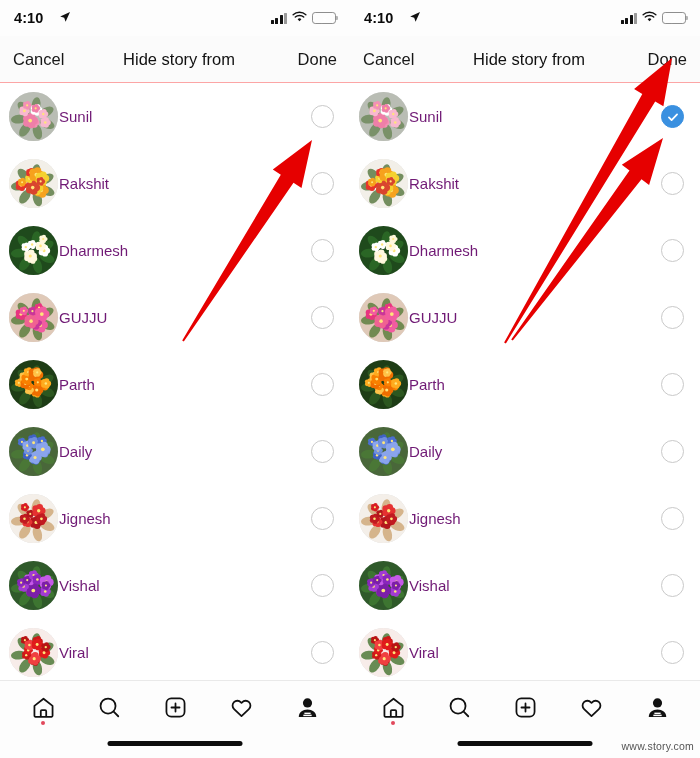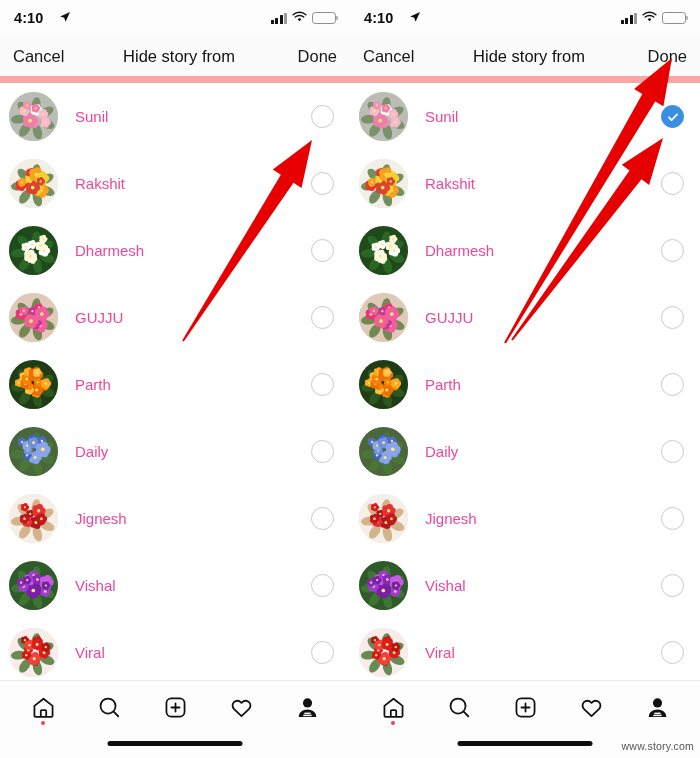--- a/index.html
+++ b/index.html
@@ -40,42 +40,42 @@
   }
   .batt .fill{height:100%;width:62%;background:#30d158;border-radius:1.6px;}
   .bolt{position:absolute;left:8px;top:-0.5px;color:#fff;font-size:10px;line-height:13px;}
 
   
   .navbar{
     height:47px;width:100%;
     display:flex;align-items:center;justify-content:space-between;
     padding:0 13px;box-sizing:border-box;
     background:#fbfbfb;
-    border-bottom:7px solid #fca5a5;
+    border-bottom:1px solid #fca5a5;
   }
   .nav-btn{font-size:16.5px;color:#171717;white-space:nowrap;}
   .nav-title{font-size:16.5px;color:#111;font-weight:400;position:absolute;left:8px;right:0;text-align:center;pointer-events:none;}
   .navbar{position:relative;}
 
   
   .list{width:100%;background:#fff;}
   .row{
     height:67px;width:100%;
     display:flex;align-items:center;
     padding:0 16px 0 9px;box-sizing:border-box;
     position:relative;
   }
   .avatar{
     width:49px;height:49px;border-radius:50%;
     flex:0 0 49px;overflow:hidden;position:relative;
     background:#ddd;
   }
   .avatar svg{display:block;width:100%;height:100%;}
   .uname{
-    margin-left:17px;font-size:15px;color:#ec4899;flex:1;
+    margin-left:1px;font-size:15px;color:#701a75;flex:1;
     white-space:nowrap;overflow:hidden;
   }
   .check{
     width:23px;height:23px;border-radius:50%;
     border:1.4px solid #c9c9c9;box-sizing:border-box;
     flex:0 0 23px;background:#fff;
   }
   .check.sel{
     background:#3a90e0;border-color:#3a90e0;
     display:flex;align-items:center;justify-content:center;

